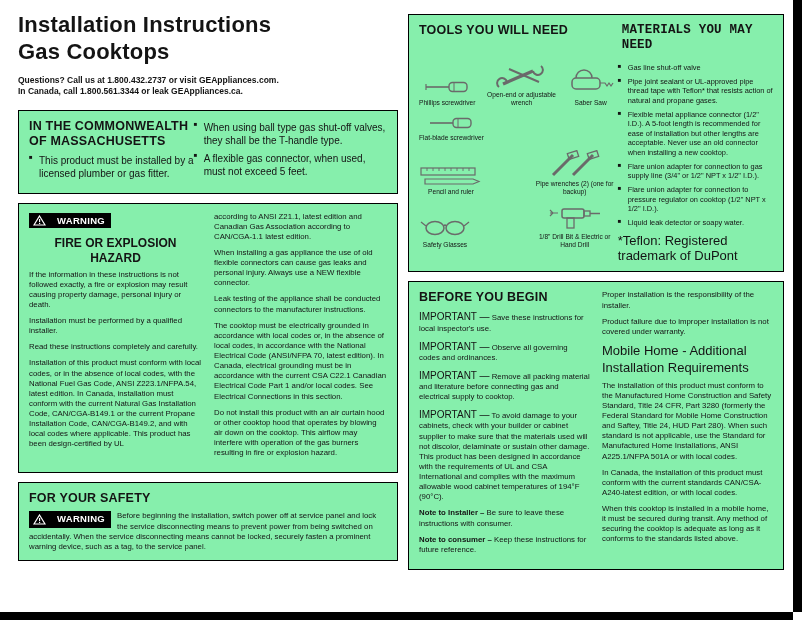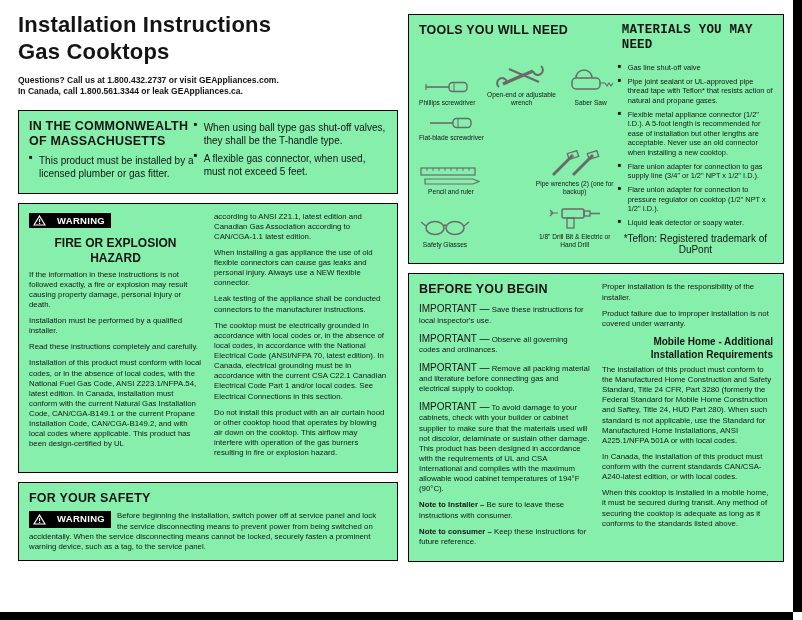--- a/index.html
+++ b/index.html
@@ -51,27 +51,27 @@
   .tools-head .th { flex:0 0 55%; }
   .tools-head .mh { flex:1;font-family:Liberation Mono, monospace; }
   .tools-body { display:flex; gap:4px; margin-top:8px; }
   .tools-area { flex:0 0 55%; }
   .materials-area { flex:1; min-width:0; }
   .tool-row { display:flex; align-items:flex-end; justify-content:space-between; margin-bottom:7px; }
   .tool-item { display:flex; flex-direction:column; align-items:center; text-align:center; }
   .tool-item .cap { font-size:6.6px; line-height:1.25; margin-top:2px; max-width:78px; }
   .tool-item svg { display:block; }
   .materials-area ul.sq li { font-size:7.4px; margin-bottom:4px; }
-  .footnote { font-size:10px; margin-top:6px;text-align:center; }
+  .footnote { font-size:13px; margin-top:6px; }
 
   
   .byb-col p.body { font-size:7.8px; }
   .lead-important { font-weight:normal; font-size:10px; }
   .lead-note { font-weight:bold; }
-  .mobile-head { font-size:10px; font-weight:bold; margin:2px 0 4px 0; line-height:1.3;text-align:right; }
+  .mobile-head { font-size:13px; font-weight:normal; margin:2px 0 4px 0; line-height:1.3; }
 
   .fire-left p.body, .fire-right p.body { font-size:7.8px; }
   .safety-text { font-size:7.8px; line-height:1.32; }
 </style>
 </head>
 <body>
 
 <div class="page">
 
   <div class="col-left">

